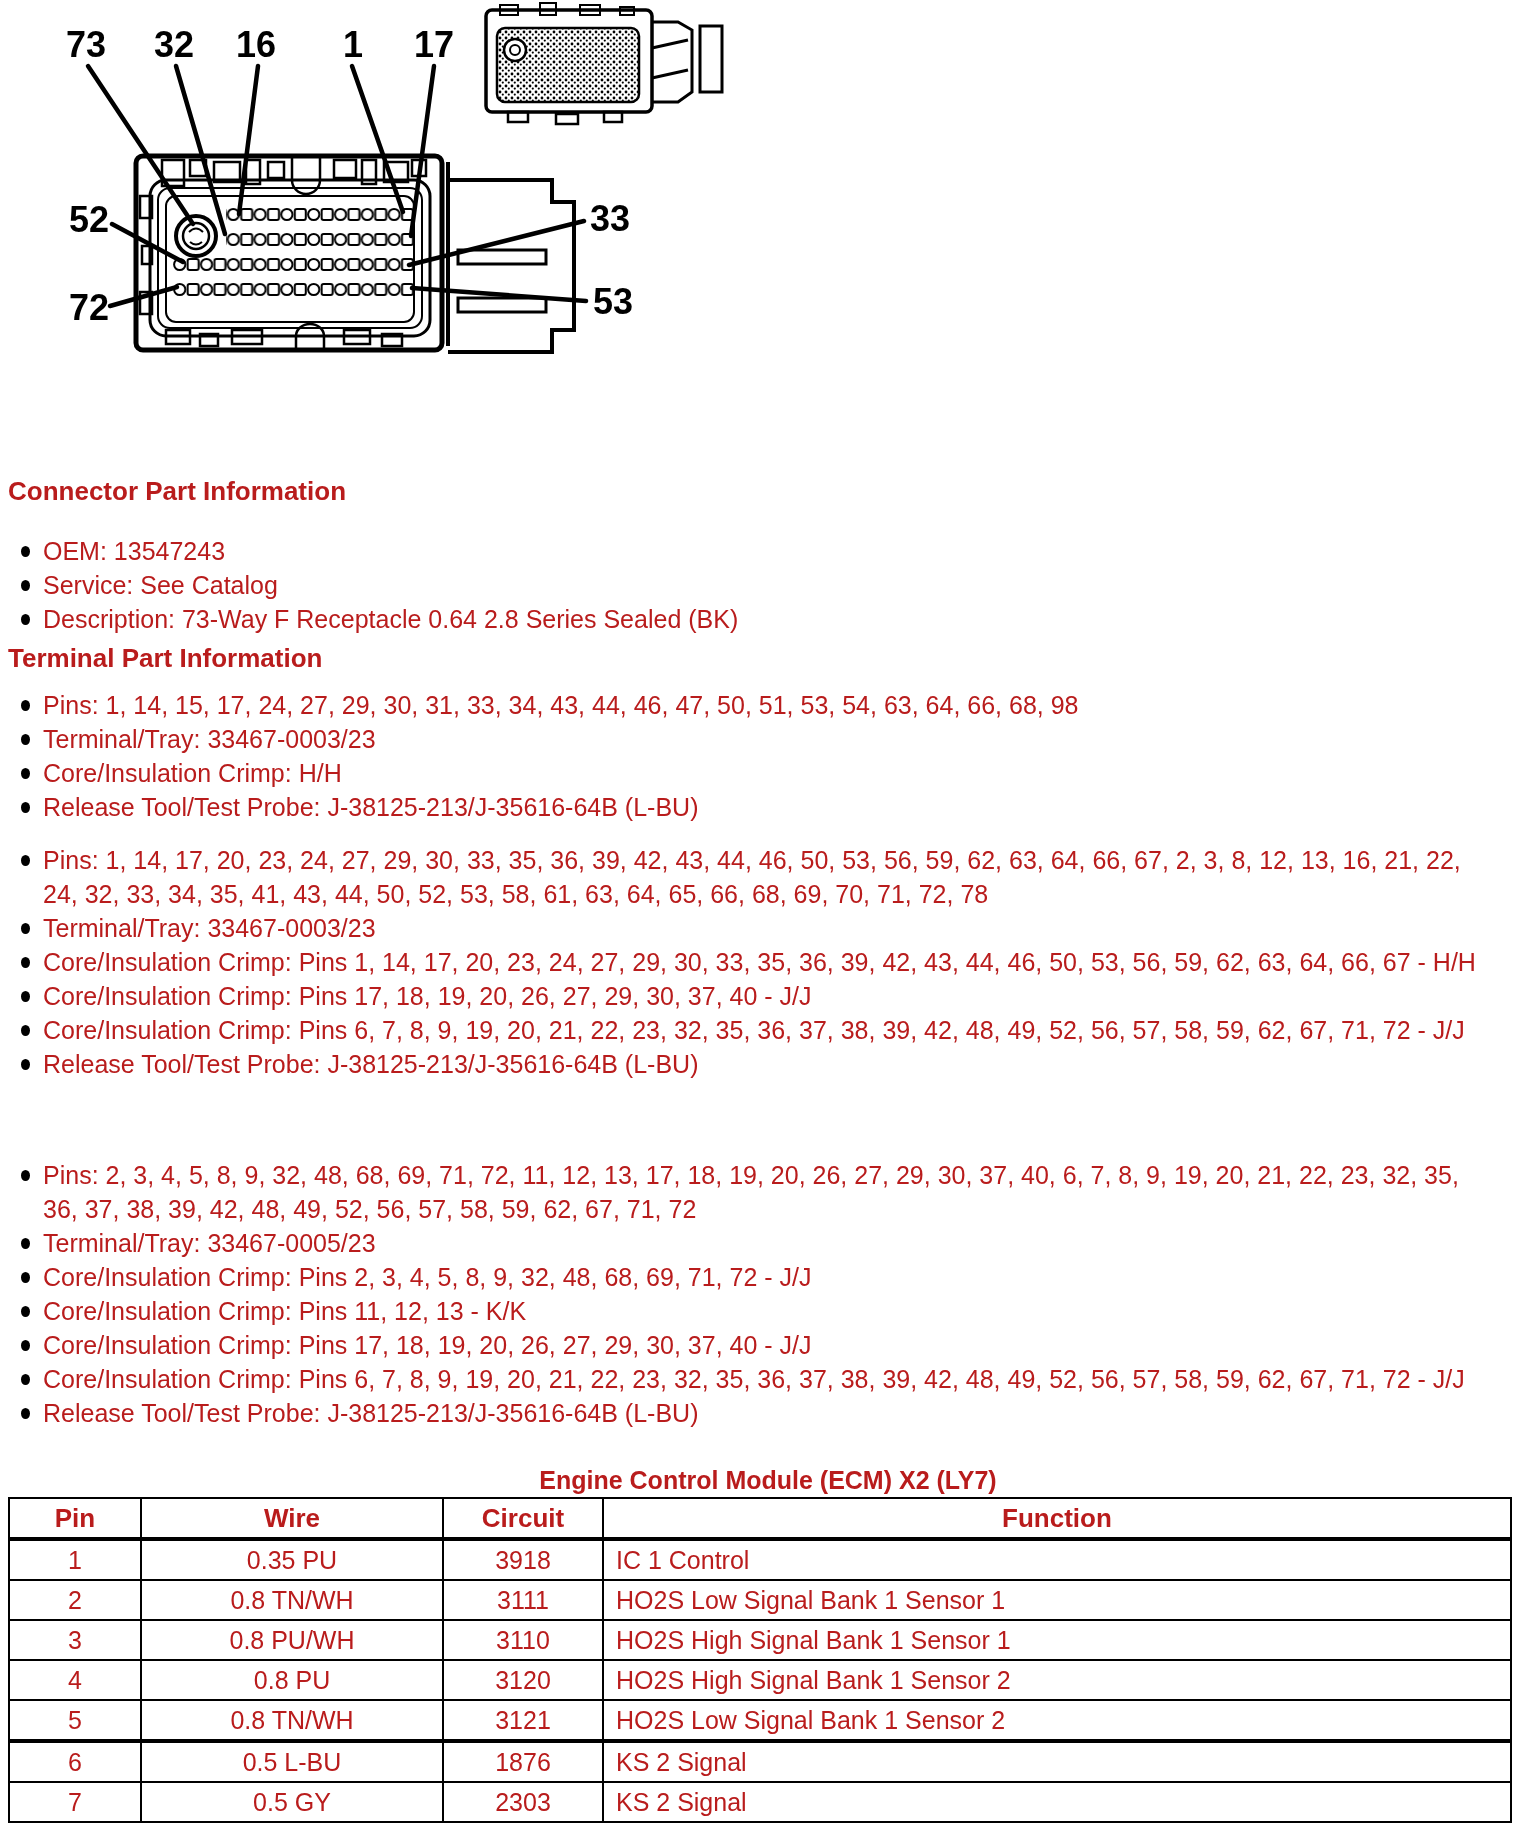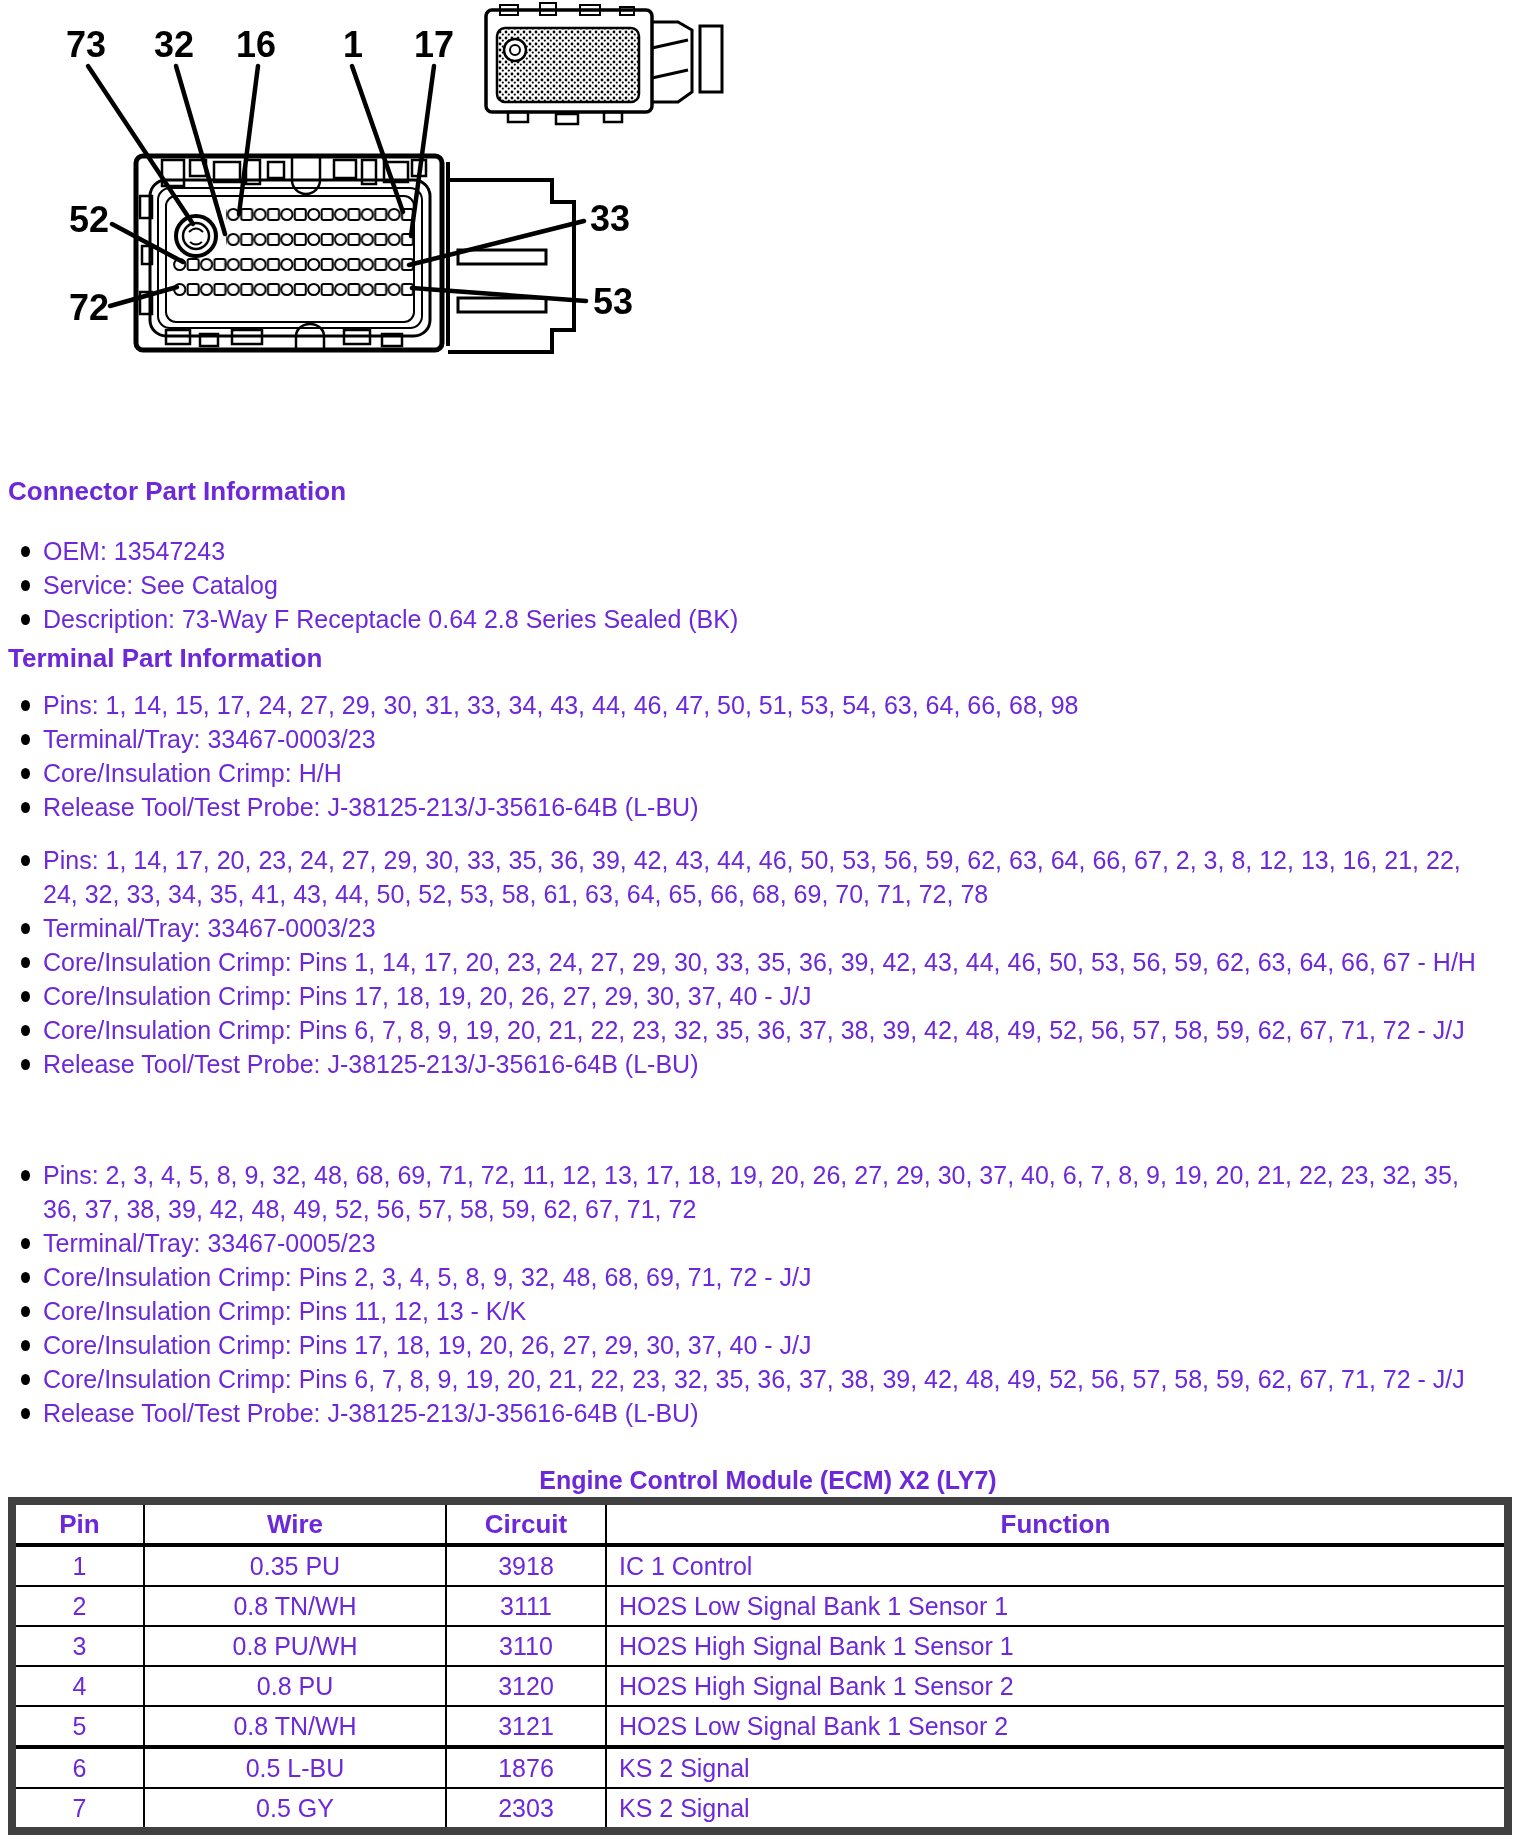--- a/index.html
+++ b/index.html
@@ -1,17 +1,17 @@
 <!DOCTYPE html>
 <html><head>
 <meta charset="utf-8">
 <style>
   html,body{margin:0;padding:0;background:#fff;}
   .page{
-    position:relative;width:1520px;height:1848px;background:#fff;color:#6d28d9;
+    position:relative;width:1520px;height:1848px;background:#fff;color:#b91c1c;
     font-family:"Liberation Sans","DejaVu Sans",sans-serif;overflow:hidden;
   }
   .fig{position:absolute;left:0;top:0;}
   .callout{font-weight:bold;font-size:36px;fill:#000;}
   h2.sec{
     position:absolute;left:8px;margin:0;font-size:26px;font-weight:bold;line-height:30px;
   }
   ul.blist{
     position:absolute;left:8px;width:1472px;margin:0;padding:0;list-style:none;
     font-size:25px;line-height:34px;
@@ -20,21 +20,21 @@
   ul.blist li::before{
     content:"";position:absolute;left:13px;top:12px;width:9px;height:11px;
     background:#000;border-radius:50%;
   }
   .tbl-title{
     position:absolute;left:0;top:1458px;width:1520px;text-align:center;
     font-size:25px;font-weight:bold;margin:8px;
   }
   table.pins{
     position:absolute;left:8px;top:1497px;width:1504px;
-    border-collapse:collapse;table-layout:fixed;border:8px solid #404040;
+    border-collapse:collapse;table-layout:fixed;border:1px solid #404040;
   }
   table.pins th{
     border:2px solid #000;border-bottom:4px solid #000;height:38px;
     font-size:26px;font-weight:bold;text-align:center;padding:0;
   }
   table.pins td{
     border:2px solid #000;height:38px;font-size:25px;text-align:center;padding:0;
   }
   table.pins td.fn{text-align:left;padding-left:12px;}
   table.pins tr.thick td{border-top:4px solid #000;}

